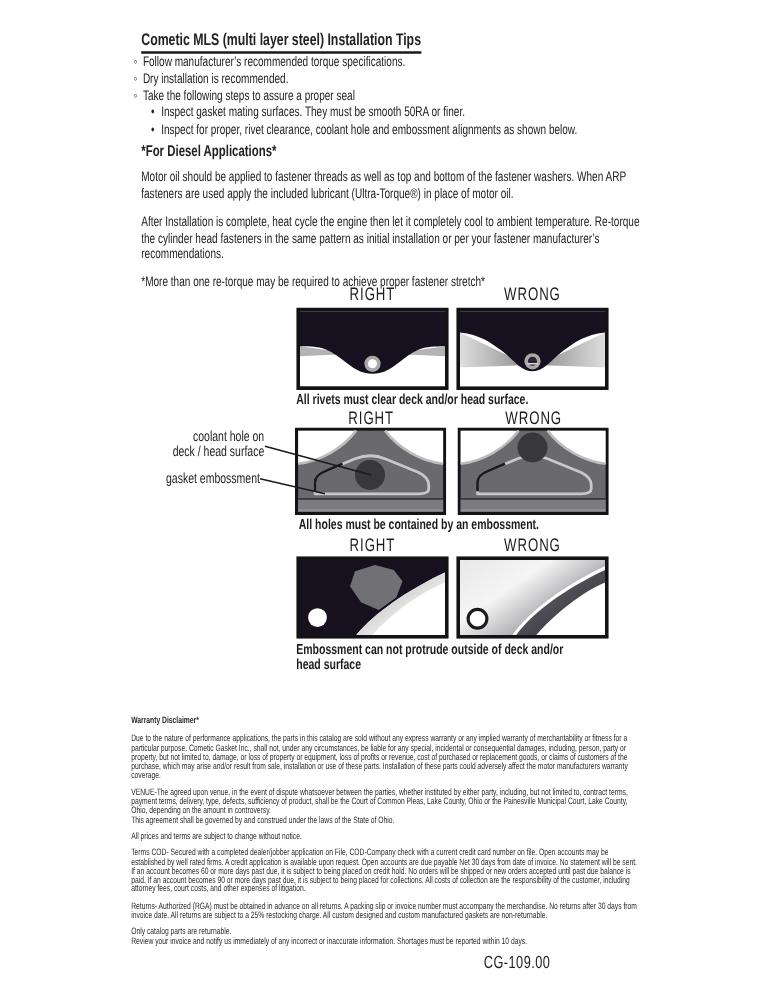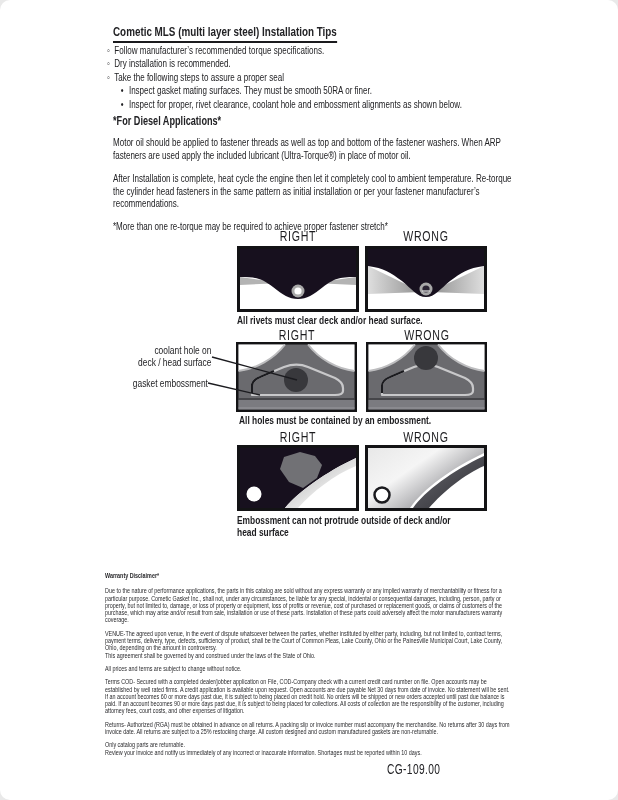--- a/index.html
+++ b/index.html
@@ -1,17 +1,17 @@
 <!DOCTYPE html>
 <html><head>
 <meta charset="utf-8">
 <style>
   html,body{margin:0;padding:0;background:#e9e9e9;}
   .page{position:relative;width:618px;height:800px;background:#ffffff;margin:0 auto;
-        font-family:"Liberation Sans", sans-serif;color:#222225;overflow:hidden;border-radius:10px;}
+        font-family:"Liberation Sans", sans-serif;color:#222225;overflow:hidden;}
   
   .tx{transform:scaleX(0.73);transform-origin:0 0;}
   .txr{transform:scaleX(0.73);transform-origin:100% 0;}
 
   .title{position:absolute;left:113px;top:24px;font-size:13.5px;font-weight:700;white-space:nowrap;}
   .title span{border-bottom:2px solid #1a1a1d;padding-bottom:2px;}
 
   .tips{position:absolute;left:107px;top:44px;width:548px;font-size:11px;line-height:13.4px;}
   .tips .li{position:relative;padding-left:10px;}
   .tips .mk{position:absolute;left:0;top:0;}

